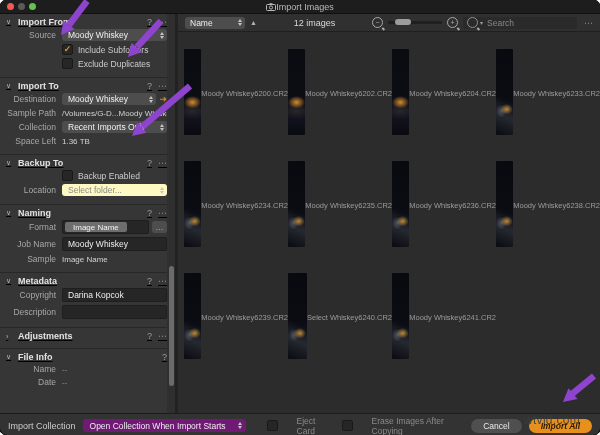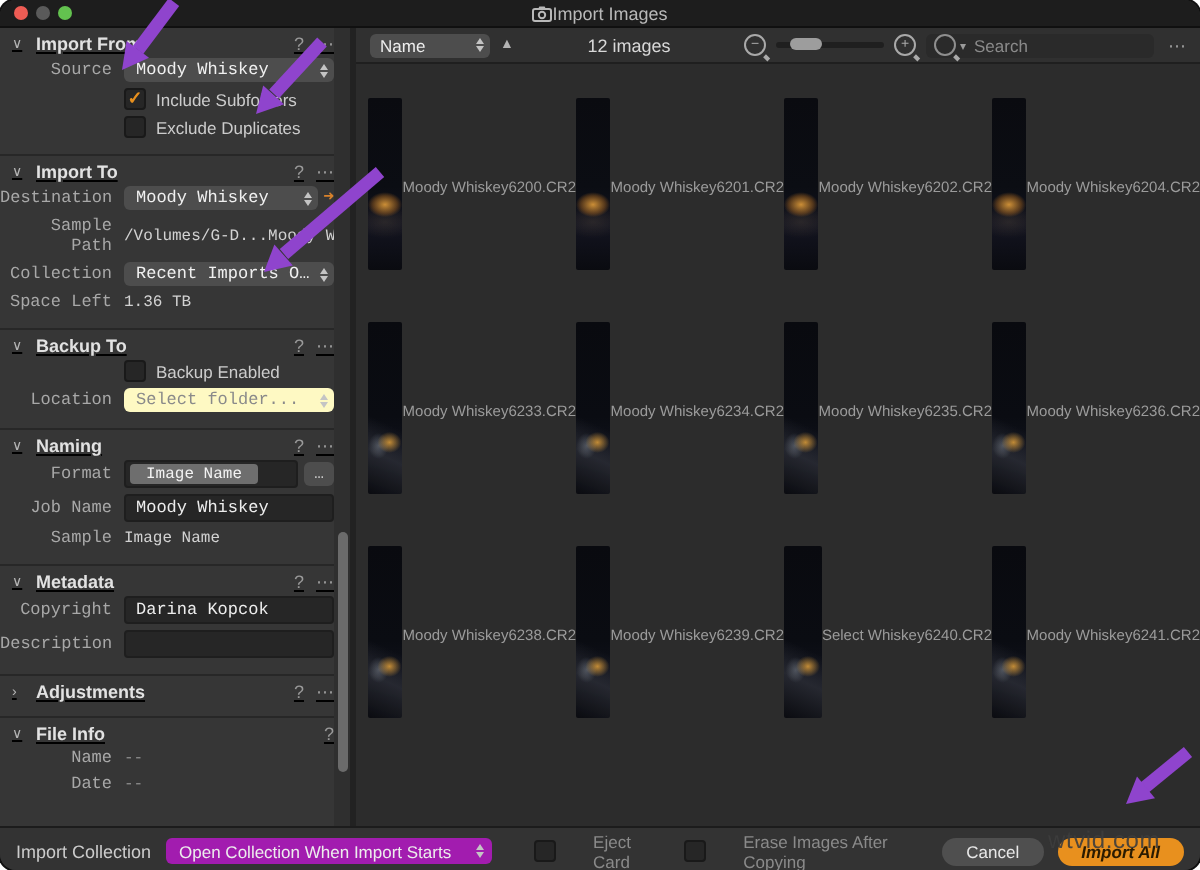--- a/index.html
+++ b/index.html
@@ -16,21 +16,21 @@
   .main{display:flex;height:399px;}
   .left-panel{width:182px;background:#363636;border-right:3px solid #222;position:relative;overflow:hidden;}
   .right-panel{flex:1;background:#2c2c2c;display:flex;flex-direction:column;}
   
   .section{border-bottom:1px solid #272727;padding-bottom:5px;}
   .sec-head{display:flex;align-items:center;gap:4px;padding:3px 8px 2px 6px;text-decoration:underline;}
   .sec-chev{font-size:7px;color:#b5b5b5;width:8px;}
   .sec-title{font-size:9px;font-weight:bold;color:#e2e2e2;}
   .sec-icons{margin-left:auto;display:flex;gap:6px;align-items:center;}
   .sec-help,.sec-more{font-size:9px;color:#9a9a9a;line-height:1;}
-  .row{display:flex;align-items:center;margin:0 8px 3px 0;font-family:Liberation Mono, monospace;}
+  .row{display:flex;align-items:center;margin:0 8px 3px 0;}
   .lbl{width:56px;text-align:right;font-size:8.5px;color:#a8a8a8;padding-right:6px;flex:none;}
   .ctl{flex:1;display:flex;align-items:center;gap:3px;min-width:0;}
   .select{flex:1;height:12px;background:#4d4d4d;border-radius:3px;display:flex;align-items:center;padding:0 3px 0 6px;font-size:8.5px;color:#f0f0f0;min-width:0;}
   .select.dim{color:#8a8a8a;background:#fef9c3;}
   .select span.val{overflow:hidden;white-space:nowrap;text-overflow:ellipsis;}
   .updn{display:inline-flex;flex-direction:column;align-items:center;gap:1px;margin-left:auto;padding-left:3px;}
   .updn .u{width:0;height:0;border-left:2.5px solid transparent;border-right:2.5px solid transparent;border-bottom:3.5px solid #c4c4c4;}
   .updn .d{width:0;height:0;border-left:2.5px solid transparent;border-right:2.5px solid transparent;border-top:3.5px solid #c4c4c4;}
   .tfield{flex:1;height:12px;background:#262626;border:1px solid #1e1e1e;border-radius:2px;display:flex;align-items:center;padding:0 5px;font-size:8.5px;color:#ededed;min-width:0;white-space:nowrap;overflow:hidden;}
   .tfield.dim{color:#7d7d7d;}
@@ -70,21 +70,21 @@
     linear-gradient(180deg,#0a0b10 0%,#0b0d13 52%,#131420 74%,#0a0b10 100%);}
   .p2{background:
     radial-gradient(8px 7px at 63% 70%, rgba(222,158,58,.85), rgba(0,0,0,0) 75%),
     radial-gradient(7px 9px at 31% 72%, rgba(168,178,190,.35), rgba(0,0,0,0) 72%),
     linear-gradient(205deg, rgba(0,0,0,0) 58%, rgba(42,44,52,.85) 76%, #0a0b10 100%),
     linear-gradient(180deg,#090a0f 0%,#0a0c12 55%,#10121c 78%,#090a0f 100%);}
   .caption{margin-top:4px;font-size:7.5px;color:#9b9b9b;white-space:nowrap;}
   
   .bottombar{height:23px;background:#333333;border-top:1px solid #1c1c1c;display:flex;align-items:center;padding:0 8px;gap:7px;position:relative;}
   .bb-label{font-size:9px;color:#cccccc;flex:none;}
-  .bb-select{width:152px;height:13px;background:#a21caf;border-radius:3px;display:flex;align-items:center;padding:0 4px 0 7px;font-size:8.5px;color:#ededed;flex:none;}
+  .bb-select{width:152px;height:13px;background:#701a75;border-radius:3px;display:flex;align-items:center;padding:0 4px 0 7px;font-size:8.5px;color:#ededed;flex:none;}
   .bb-gap{flex:1;}
   .btn{height:14px;border-radius:7px;display:flex;align-items:center;justify-content:center;font-size:8.5px;padding:0 12px;flex:none;}
   .btn.cancel{background:#4f4f4f;color:#e8e8e8;}
   .btn.import{background:#e8901e;color:#2a1b00;font-weight:bold;font-style:italic;}
   .watermark{position:absolute;left:524px;top:413px;font-size:12px;color:#3d3d3d;opacity:.9;z-index:30;letter-spacing:.3px;}
   .arrows{position:absolute;inset:0;pointer-events:none;z-index:40;}
   .cam{flex:none;}
 </style>
 </head>
 <body>
@@ -342,24 +342,20 @@
           <span class="search-caret">▾</span>
           <input placeholder="Search" style="">
         </div>
         <span class="tb-more">⋯</span>
       </div>
 
       <div class="grid">
         <div class="cell">
             <div class="photo p1"></div>
             <div class="caption">Moody Whiskey6200.CR2</div>
-          </div>
-        <div class="cell">
-            <div class="photo p1"></div>
-            <div class="caption">Moody Whiskey6201.CR2</div>
           </div>
         <div class="cell">
             <div class="photo p1"></div>
             <div class="caption">Moody Whiskey6202.CR2</div>
           </div>
         <div class="cell">
             <div class="photo p1"></div>
             <div class="caption">Moody Whiskey6204.CR2</div>
           </div>
         <div class="cell">

